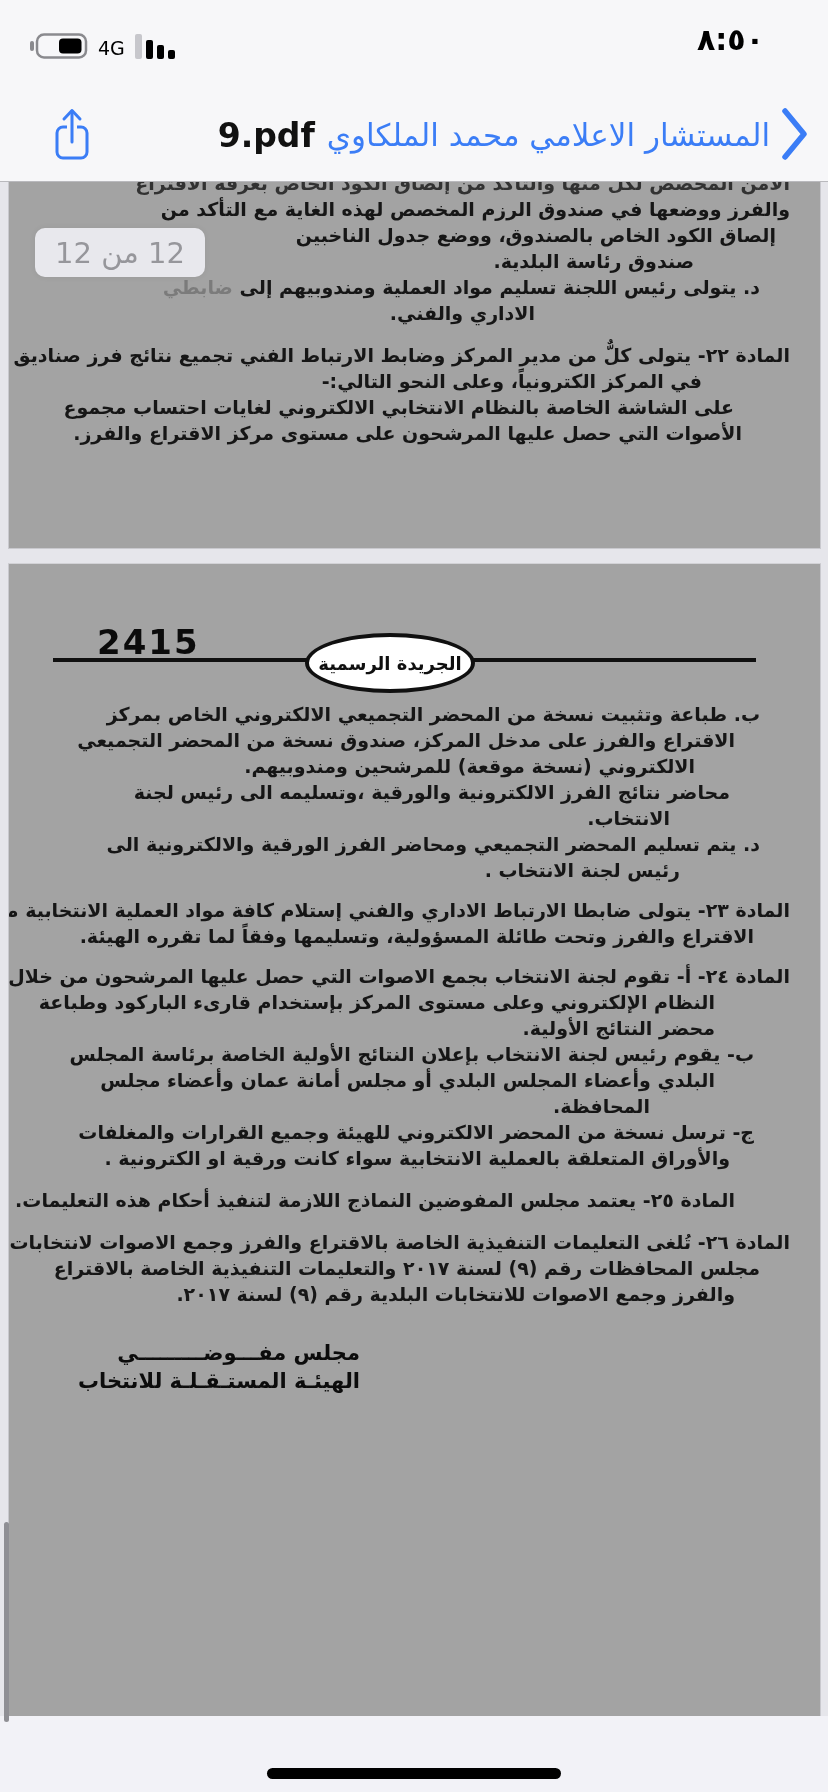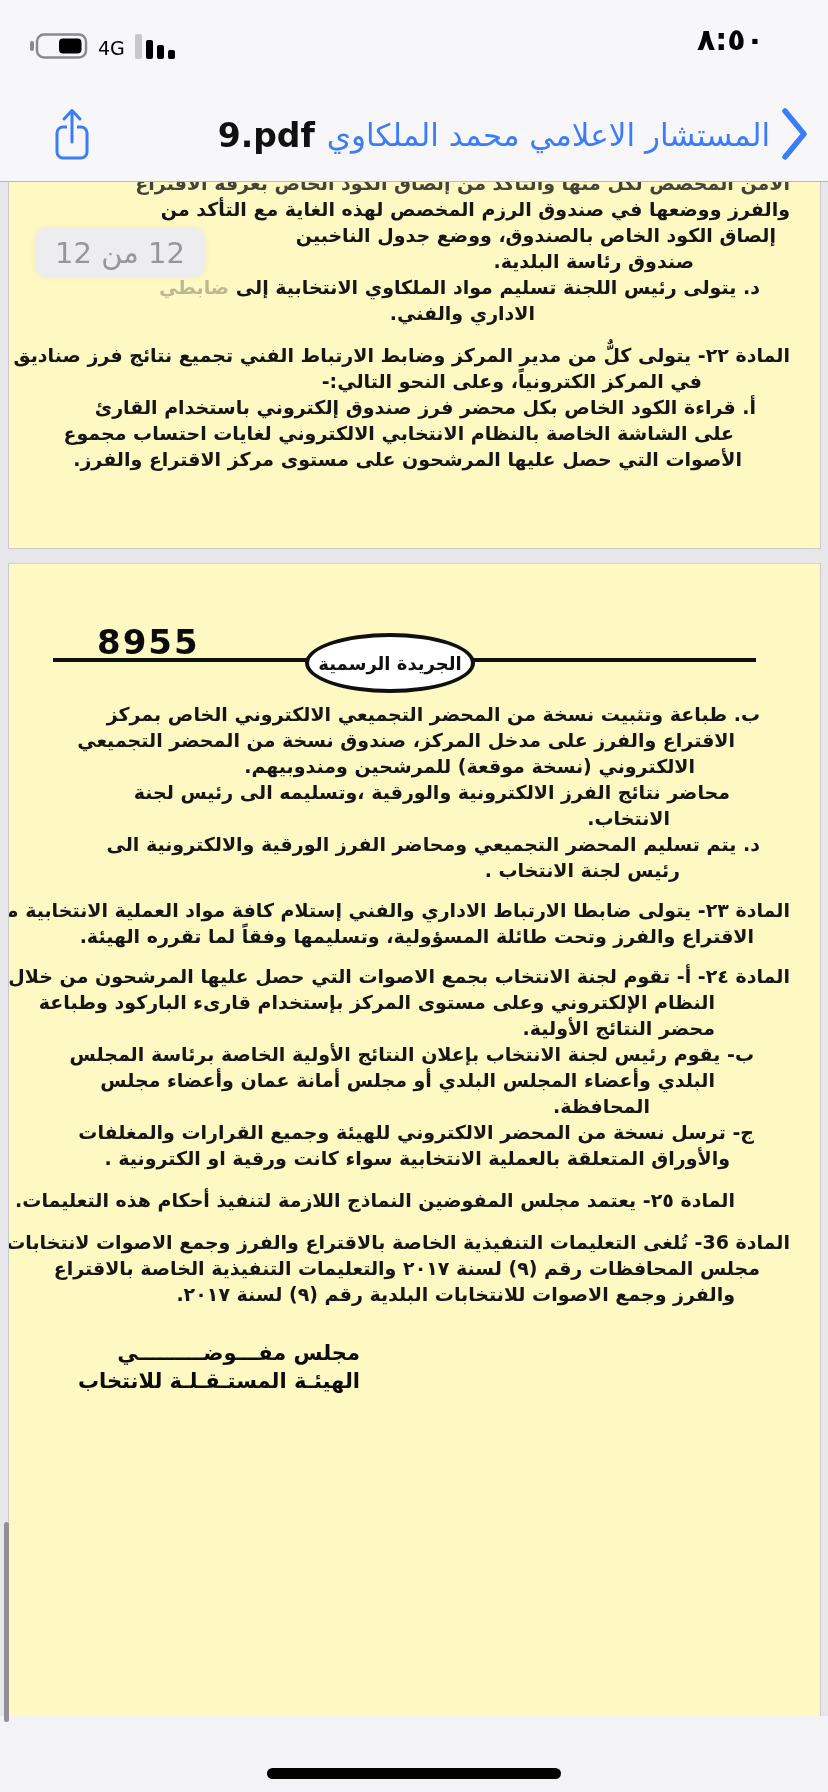--- a/index.html
+++ b/index.html
@@ -25,21 +25,21 @@
   .share-btn{position:absolute;top:106px;left:50px;width:44px;height:58px;background:none;border:none;padding:0;cursor:pointer;}
   .title-box{
     position:absolute;top:104px;right:20px;left:110px;height:62px;
     display:flex;flex-direction:row;align-items:center;justify-content:flex-start;gap:12px;
   }
   .back-chevron{flex:0 0 auto;margin-top:2px;}
   .back-label{font-size:31px;color:#3b7df6;white-space:nowrap;}
   .file-name{font-size:33px;font-weight:bold;color:#111;white-space:nowrap;direction:ltr;}
   
   .page-card{
-    position:absolute;left:8px;right:7px;background:#fef9c3;
+    position:absolute;left:8px;right:7px;background:#a3a3a3;
     border-left:1px solid #c9c9ce;border-right:1px solid #c9c9ce;
     overflow:hidden;
   }
   .card1{top:182px;height:366px;border-bottom:1px solid #c9c9ce;}
   .card2{top:563px;height:1152px;border-top:1px solid #d2d2d6;border-bottom:1px solid #c9c9ce;}
   .doc{
     font-weight:bold;color:#161616;font-size:19px;line-height:26px;
     text-align:right;padding:0 30px 0 36px;
   }
   .card1 .doc{margin-top:-12px;}
@@ -128,33 +128,32 @@
       <span class="file-name">9.pdf</span>
     </div>
   </div>
 
   <div class="page-card card1">
     <div class="doc">
       <div class="dline clipline" style="padding-right:0">الامن المخصص لكل منها والتأكد من إلصاق الكود الخاص بغرفة الاقتراع</div>
       <div class="dline" style="padding-right:0">والفرز ووضعها في صندوق الرزم المخصص لهذه الغاية مع التأكد من</div>
       <div class="dline" style="padding-right:14px">إلصاق الكود الخاص بالصندوق، ووضع جدول الناخبين</div>
       <div class="dline" style="padding-right:96px">صندوق رئاسة البلدية.</div>
-      <div class="dline" style="padding-right:30px"><span>د.   يتولى رئيس اللجنة تسليم مواد الملكاوي الانتخابية إلى</span> <span class="faded">ضابطي</span></div>
+      <div class="dline" style="padding-right:30px"><span>د.   يتولى رئيس اللجنة تسليم مواد العملية ومندوبيهم إلى</span> <span class="faded">ضابطي</span></div>
       <div class="dline" style="padding-right:255px">الاداري والفني.</div>
       <div class="dline mt16" style="padding-right:0">المادة ٢٢- يتولى كلٌّ من مدير المركز وضابط الارتباط الفني تجميع نتائج فرز صناديق الاقتراع</div>
       <div class="dline" style="padding-right:88px">في المركز الكترونياً، وعلى النحو التالي:-</div>
-      <div class="dline" style="padding-right:34px">أ.   قراءة الكود الخاص بكل محضر فرز صندوق إلكتروني باستخدام القارئ</div>
       <div class="dline" style="padding-right:56px">على الشاشة الخاصة بالنظام الانتخابي الالكتروني لغايات احتساب مجموع</div>
       <div class="dline" style="padding-right:48px">الأصوات التي حصل عليها المرشحون على مستوى مركز الاقتراع والفرز.</div>
     </div>
   </div>
 
   <div class="page-card card2">
     <div class="gzhead">
-      <div class="gznum">8955</div>
+      <div class="gznum">2415</div>
       <div class="gzline"></div>
       <div class="gzoval">الجريدة الرسمية</div>
     </div>
     <div class="doc">
       <div class="dline" style="padding-right:30px">ب. طباعة وتثبيت نسخة من المحضر التجميعي الالكتروني الخاص بمركز</div>
       <div class="dline" style="padding-right:55px">الاقتراع والفرز على مدخل المركز، صندوق نسخة من المحضر التجميعي</div>
       <div class="dline" style="padding-right:95px">الالكتروني (نسخة موقعة) للمرشحين ومندوبيهم.</div>
       <div class="dline" style="padding-right:60px">محاضر نتائج الفرز الالكترونية والورقية ،وتسليمه الى رئيس لجنة</div>
       <div class="dline" style="padding-right:120px">الانتخاب.</div>
       <div class="dline" style="padding-right:30px">د.   يتم تسليم المحضر التجميعي ومحاضر الفرز الورقية والالكترونية الى</div>
@@ -163,21 +162,21 @@
       <div class="dline" style="padding-right:36px">الاقتراع والفرز وتحت طائلة المسؤولية، وتسليمها وفقاً لما تقرره الهيئة.</div>
       <div class="dline mt14" style="padding-right:0">المادة ٢٤- أ-  تقوم لجنة الانتخاب بجمع الاصوات التي حصل عليها المرشحون من خلال</div>
       <div class="dline" style="padding-right:75px">النظام الإلكتروني وعلى مستوى المركز بإستخدام قارىء الباركود وطباعة</div>
       <div class="dline" style="padding-right:75px">محضر النتائج الأولية.</div>
       <div class="dline" style="padding-right:36px">ب-  يقوم رئيس لجنة الانتخاب بإعلان النتائج الأولية الخاصة برئاسة المجلس</div>
       <div class="dline" style="padding-right:75px">البلدي وأعضاء المجلس البلدي أو مجلس أمانة عمان وأعضاء مجلس</div>
       <div class="dline" style="padding-right:140px">المحافظة.</div>
       <div class="dline" style="padding-right:36px">ج-  ترسل نسخة من المحضر الالكتروني للهيئة وجميع القرارات والمغلفات</div>
       <div class="dline" style="padding-right:60px">والأوراق المتعلقة بالعملية الانتخابية سواء كانت ورقية او الكترونية .</div>
       <div class="dline mt16" style="padding-right:55px">المادة ٢٥- يعتمد مجلس المفوضين النماذج اللازمة لتنفيذ أحكام هذه التعليمات.</div>
-      <div class="dline mt16" style="padding-right:0">المادة 36- تُلغى التعليمات  التنفيذية الخاصة بالاقتراع والفرز وجمع الاصوات لانتخابات</div>
+      <div class="dline mt16" style="padding-right:0">المادة ٢٦- تُلغى التعليمات  التنفيذية الخاصة بالاقتراع والفرز وجمع الاصوات لانتخابات</div>
       <div class="dline" style="padding-right:30px">مجلس المحافظات رقم (٩) لسنة ٢٠١٧ والتعليمات التنفيذية الخاصة بالاقتراع</div>
       <div class="dline" style="padding-right:55px">والفرز وجمع الاصوات للانتخابات البلدية رقم (٩) لسنة ٢٠١٧.</div>
       <div class="sig">
         <div>مجلس مفـــوضـــــــــي</div>
         <div>الهيئـة المستـقـلـة للانتخاب</div>
       </div>
     </div>
   </div>
 
   <div class="page-badge">12 من 12</div>

